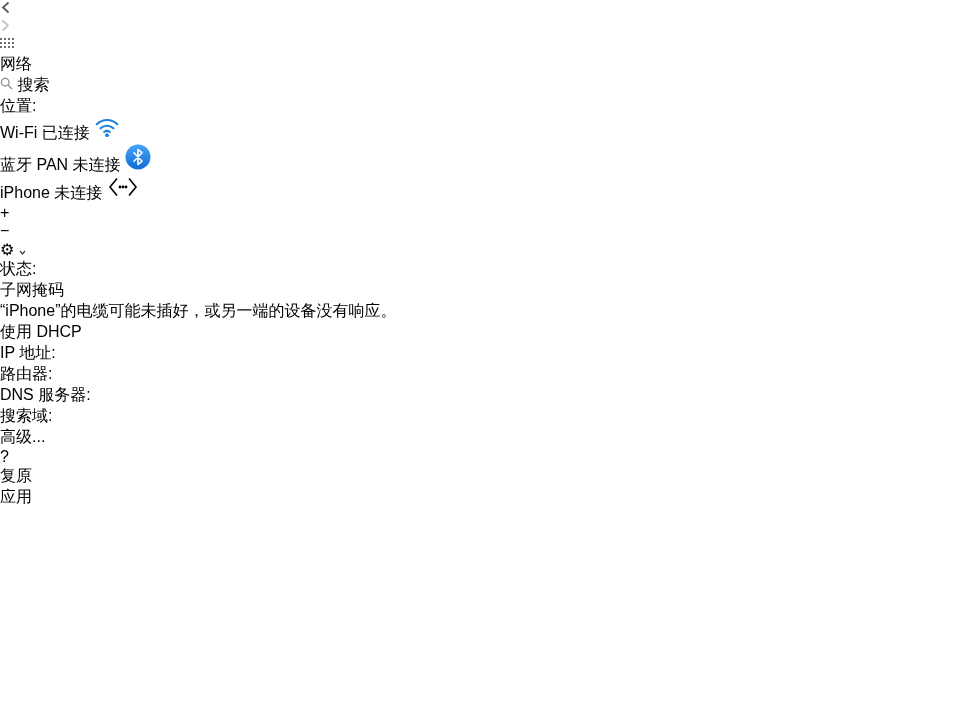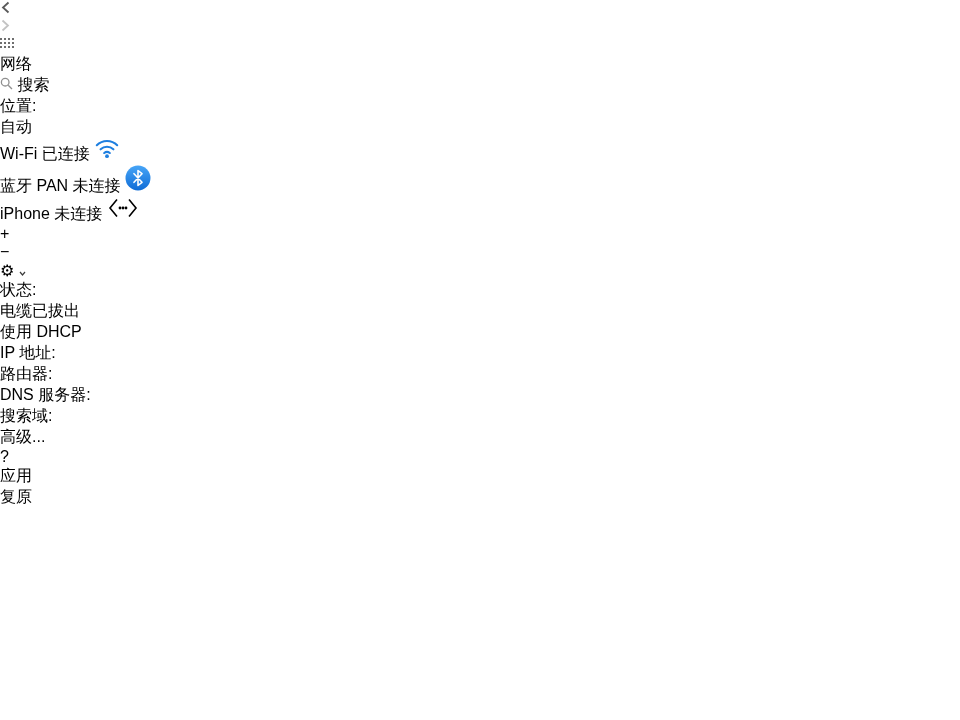--- a/index.html
+++ b/index.html
@@ -183,28 +183,20 @@
       <div class="search-field">
         <svg width="13" height="13" viewBox="0 0 13 13">
           <circle cx="5.2" cy="5.2" r="3.8" fill="none" stroke="#8f8f8f" stroke-width="1.3"></circle>
           <path d="M8.2 8.2 L12 12" stroke="#8f8f8f" stroke-width="1.3"></path>
         </svg>
         <span>搜索</span>
       </div>
     </div>
 
     <div class="label loc-label">位置:</div>
-    <div class="popup loc-select">
-      <span class="val">自动</span>
-      <span class="stepper">
-        <svg width="12" height="13" viewBox="0 0 12 13">
-            <path d="M2.5 5 L6 1.8 L9.5 5 M2.5 8 L6 11.2 L9.5 8" fill="none" stroke="#fff" stroke-width="1.7" stroke-linecap="round" stroke-linejoin="round"></path>
-          </svg>
-      </span>
-    </div>
 
     <div class="sidebar">
 
       <div class="svc-row">
         <span class="svc-dot dot-green"></span>
         <span class="svc-text">
           <span class="svc-name">Wi-Fi</span>
           <span class="svc-status">已连接</span>
         </span>
         <span class="svc-icon">
@@ -265,37 +257,38 @@
           <svg width="7" height="5" viewBox="0 0 7 5">
               <path d="M1 1 L3.5 4 L6 1" fill="none" stroke="#3c3c3c" stroke-width="1.2"></path>
             </svg>
         </div>
         <div class="sb-fill"></div>
       </div>
     </div>
 
     <div class="panel">
       <div class="p-label status-label">状态:</div>
-      <div class="status-value">电缆已拔出</div>
+      <div class="status-value">子网掩码</div>
+      <div class="status-desc">“iPhone”的电缆可能未插好，或另一端的设备没有响应。</div>
 
       <div class="popup ipv4-select">
         <span class="val">使用 DHCP</span>
         <span class="stepper">
           <svg width="12" height="13" viewBox="0 0 12 13">
               <path d="M2.5 5 L6 1.8 L9.5 5 M2.5 8 L6 11.2 L9.5 8" fill="none" stroke="#fff" stroke-width="1.7" stroke-linecap="round" stroke-linejoin="round"></path>
             </svg>
         </span>
       </div>
 
       <div class="p-label fl-ip">IP 地址:</div>
       <div class="p-label fl-router">路由器:</div>
       <div class="p-label fl-dns">DNS 服务器:</div>
       <div class="p-label fl-search">搜索域:</div>
 
       <div class="btn adv-btn">高级...</div>
       <div class="help-btn">?</div>
     </div>
 
+    <div class="btn revert-btn">复原</div>
     <div class="btn apply-btn">应用</div>
-    <div class="btn revert-btn">复原</div>
 
   </div>
 </div>
 
 </body></html>

